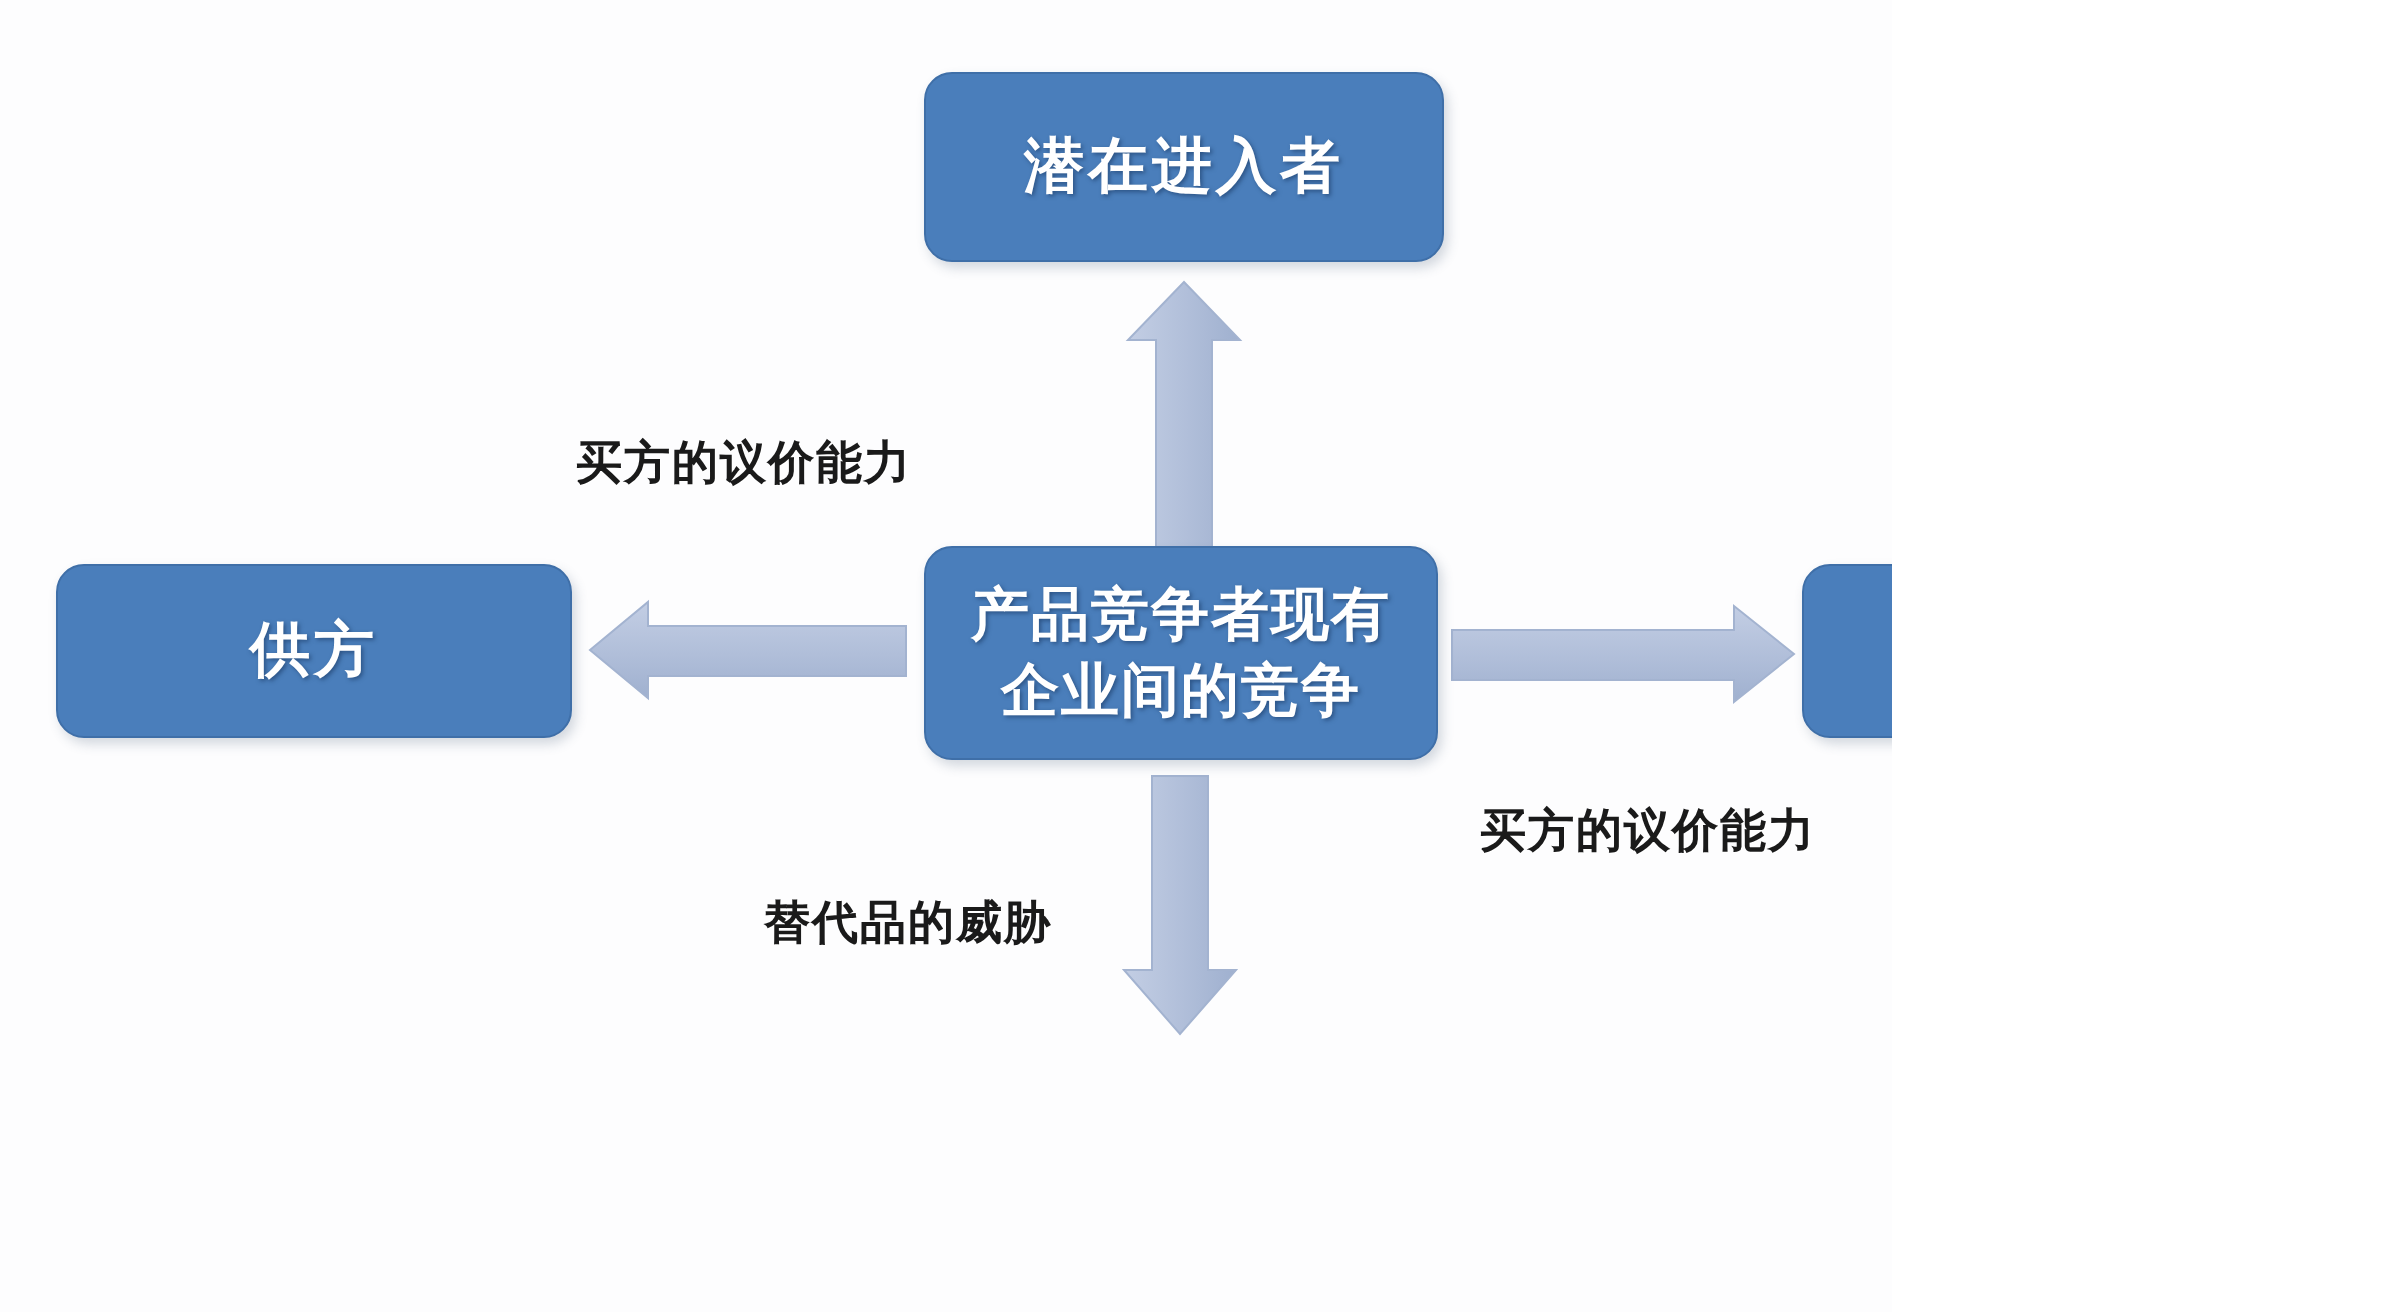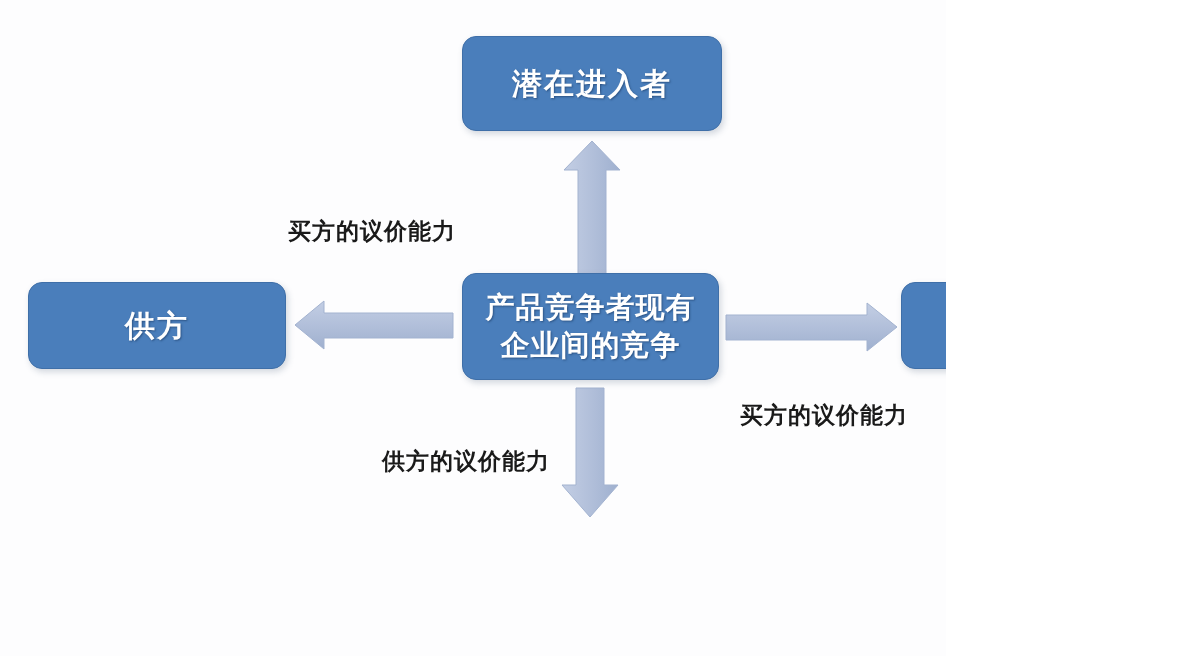--- a/index.html
+++ b/index.html
@@ -163,16 +163,16 @@
   <div class="node" id="node-buyer">
     <span class="node-label">买方</span>
   </div>
 
 
 
   <div class="edge-label" id="label-supplier-power">买方的议价能力</div>
 
   <div class="edge-label" id="label-buyer-power">买方的议价能力</div>
 
-  <div class="edge-label" id="label-substitute-threat">供方的议价能力</div>
+  <div class="edge-label" id="label-substitute-threat">替代品的威胁</div>
 
 
 </div>
 
 </body></html>

